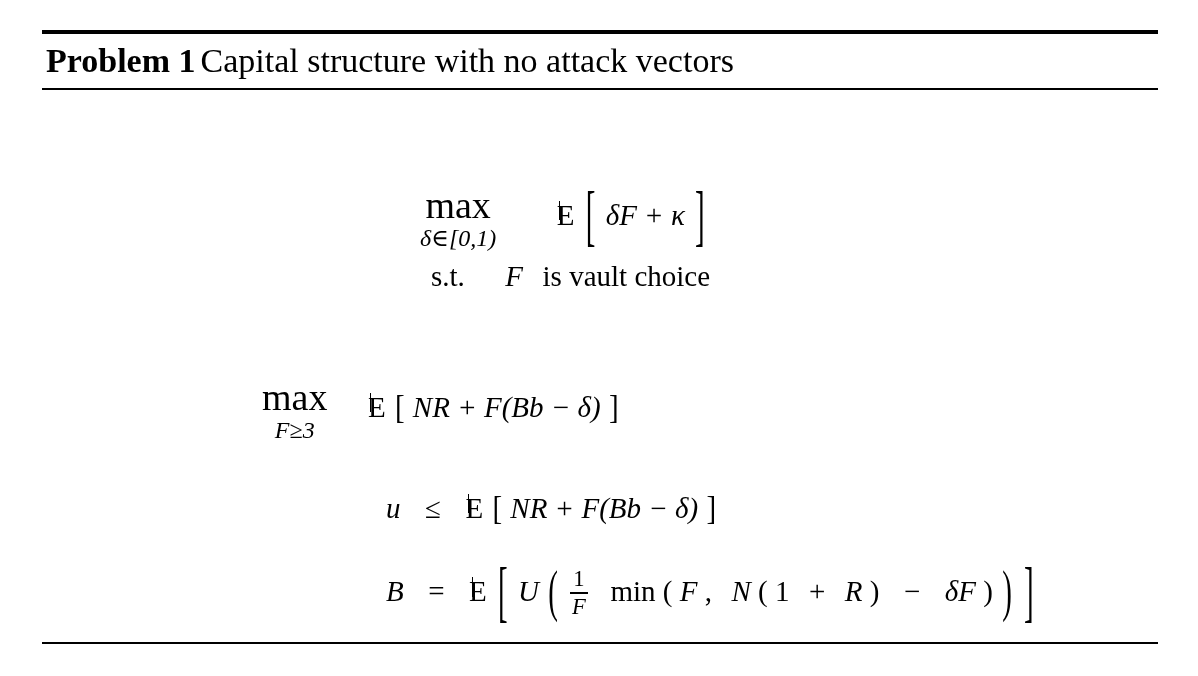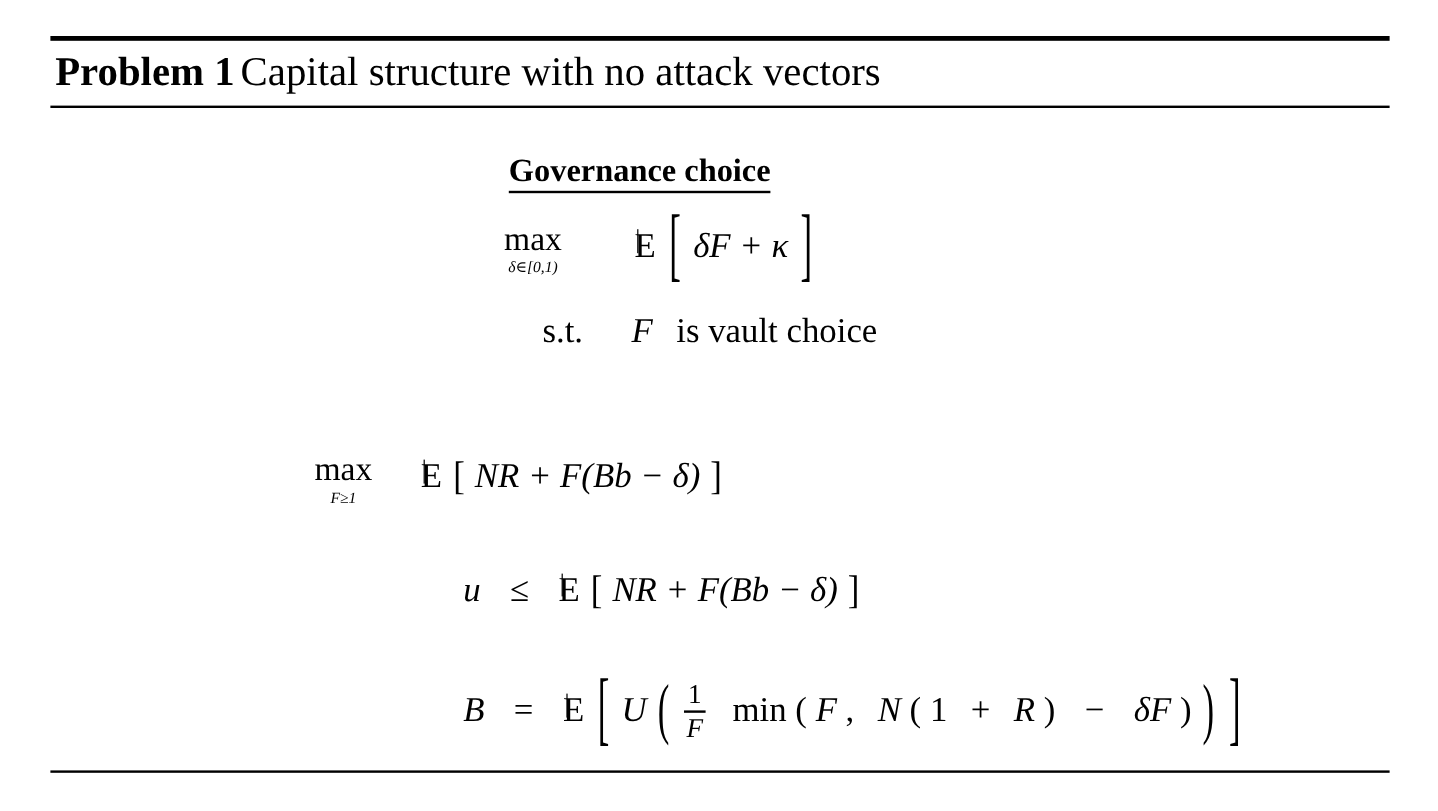--- a/index.html
+++ b/index.html
@@ -74,24 +74,24 @@
   
   .oplimits {
     display: inline-flex;
     flex-direction: column;
     align-items: center;
     vertical-align: middle;
     line-height: 1;
   }
   .oplimits .op {
     font-style: normal;
-    font-size: 28px;
+    font-size: 38px;
   }
   .oplimits .lim {
-    font-size: 13px;
+    font-size: 24px;
     margin-top: 2px;
     font-style: italic;
   }
 
   
   .bbE {
     font-style: normal;
     font-weight: normal;
     position: relative;
     padding-right: 1px;
@@ -138,40 +138,39 @@
     margin: 1px 0;
   }
 
   .sp-xs { display: inline-block; width: 5px; }
   .sp-sm { display: inline-block; width: 10px; }
   .sp-md { display: inline-block; width: 26px; }
   .sp-lg { display: inline-block; width: 46px; }
 
   
   .gov-obj   { left: 420px; top: 186px; }
-  .gov-st    { left: 452px; top: 262px; }
+  .gov-st    { left: 431px; top: 262px; }
   .vault-obj { left: 262px; top: 378px; }
   .vault-c1  { left: 292px; top: 448px; }
-  .vault-c2  { left: 386px; top: 478px; }
+  .vault-c2  { left: 386px; top: 494px; }
   .vault-c3  { left: 386px; top: 568px; }
 </style>
 </head>
 <body>
 
 <div class="page">
 
   <div class="rule rule-top"></div>
 
   <div class="title">
     <span class="lbl">Problem 1</span><span class="sp-xs"></span><span class="desc">Capital structure with no attack vectors</span>
   </div>
 
   <div class="rule rule-mid"></div>
 
-  <div class="heading heading-gov">Governance choice</div>
 
   <div class="math gov-obj">
     <span class="oplimits">
       <span class="op">max</span>
       <span class="lim">δ∈[0,1)</span>
     </span>
     <span class="sp-lg"></span>
     <span class="bbE">E</span>
     <span class="delim d-tall">[</span>
     <span class="mi">δF + κ</span>
@@ -183,21 +182,21 @@
     <span class="sp-md"></span>
     <span class="mi">F</span>
     <span class="sp-xs"></span>
     <span class="mup">is vault choice</span>
   </div>
 
 
   <div class="math vault-obj">
     <span class="oplimits">
       <span class="op">max</span>
-      <span class="lim">F≥1</span>
+      <span class="lim">F≥3</span>
     </span>
     <span class="sp-md"></span>
     <span class="bbE">E</span>
     <span class="delim d-short">[</span>
     <span class="mi">NR + F(Bb − δ)</span>
     <span class="delim d-short">]</span>
   </div>
 
 
   <div class="math vault-c2">

